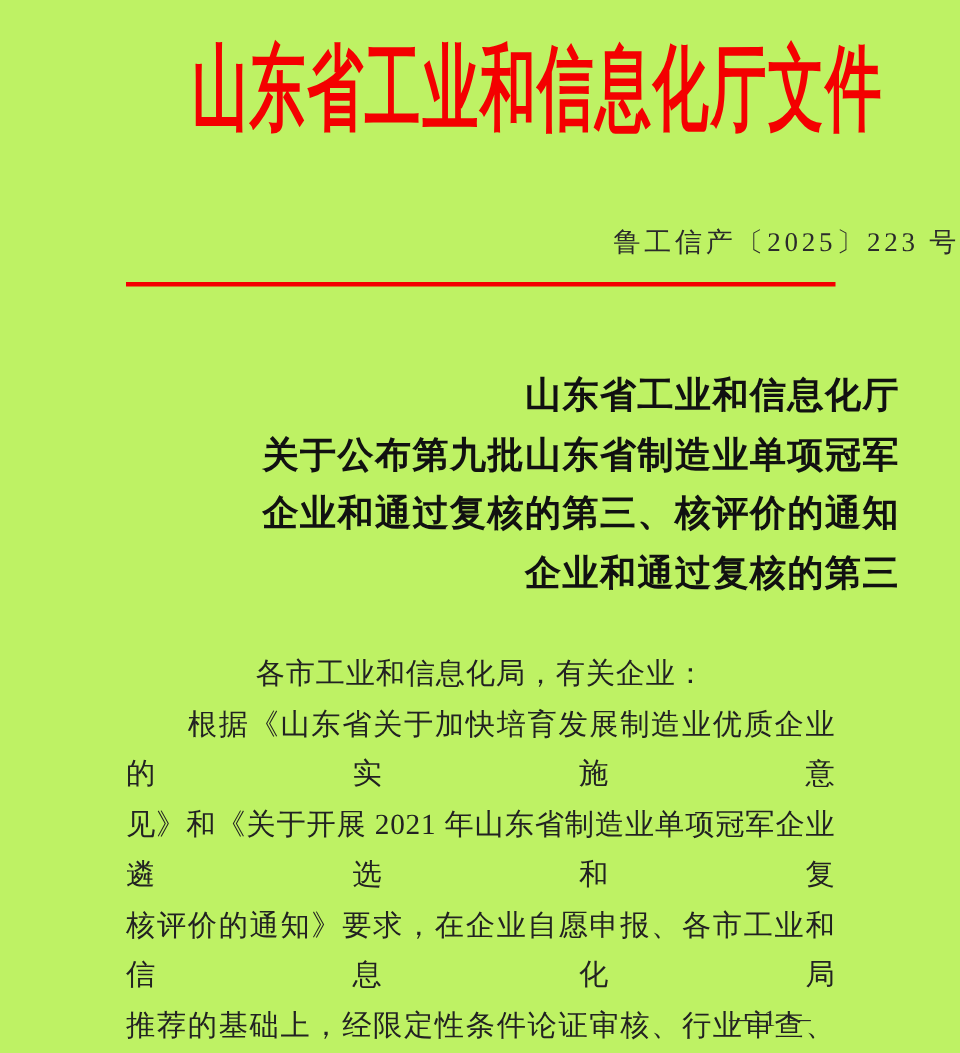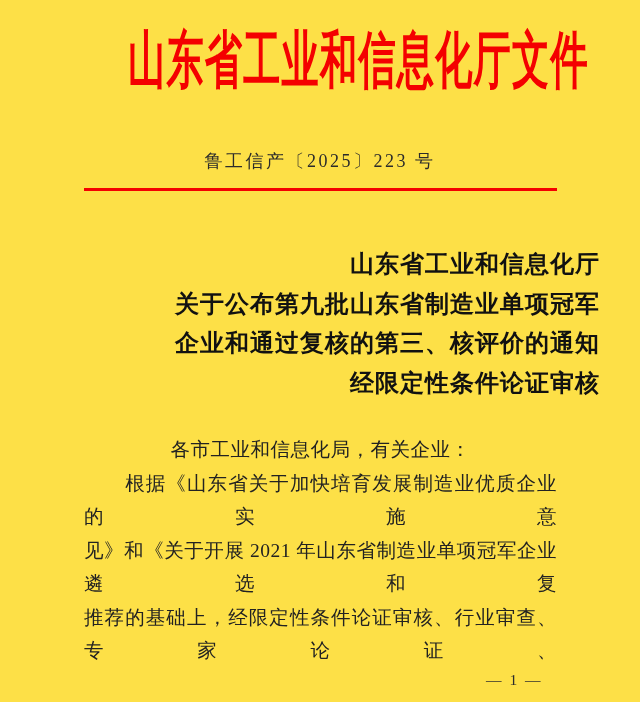--- a/index.html
+++ b/index.html
@@ -2,21 +2,21 @@
 <html style="--accent-red: #f40000;"><head>
 <meta charset="utf-8">
 <style>
   * { margin: 0; padding: 0; box-sizing: border-box; }
   html, body { background: #ffffff; }
   .page {
     position: relative;
     width: 640px;
     height: 702px;
     margin: 0 auto;
-    background: #fde047;
+    background: #bef264;
     overflow: hidden;
     font-family: "Liberation Serif", "DejaVu Serif", serif;
     color: #222222;
   }
   .header-title {
     position: absolute;
     top: 20px;
     left: 0;
     width: 640px;
     text-align: center;
@@ -27,21 +27,21 @@
     white-space: nowrap;
     letter-spacing: 2px;
     transform: scaleX(0.60);
     transform-origin: 50% 50%;
   }
   .doc-number {
     position: absolute;
     top: 149px;
     left: 0;
     width: 640px;
-    text-align: center;
+    text-align: right;
     font-size: 18px;
     letter-spacing: 2.5px;
     color: #2b2b2b;
     white-space: nowrap;
   }
   .red-rule {
     position: absolute;
     top: 188px;
     left: 84px;
     width: 473px;
@@ -96,26 +96,27 @@
   <div class="header-title">山东省工业和信息化厅文件</div>
 
   <div class="doc-number">鲁工信产〔2025〕223 号</div>
 
   <div class="red-rule"></div>
 
   <div class="title-block">
     <div class="title-line">山东省工业和信息化厅</div>
     <div class="title-line">关于公布第九批山东省制造业单项冠军</div>
     <div class="title-line">企业和通过复核的第三、核评价的通知</div>
-    <div class="title-line">经限定性条件论证审核</div>
+    <div class="title-line">企业和通过复核的第三</div>
   </div>
 
   <div class="body-block">
     <div class="salutation">各市工业和信息化局，有关企业：</div>
     <div class="body-line">　　根据《山东省关于加快培育发展制造业优质企业的实施意</div>
     <div class="body-line">见》和《关于开展 2021 年山东省制造业单项冠军企业遴选和复</div>
+    <div class="body-line">核评价的通知》要求，在企业自愿申报、各市工业和信息化局</div>
     <div class="body-line">推荐的基础上，经限定性条件论证审核、行业审查、专家论证、</div>
 
   </div>
 
   <div class="page-number">— 1 —</div>
 
 </div>
 
 </body></html>

